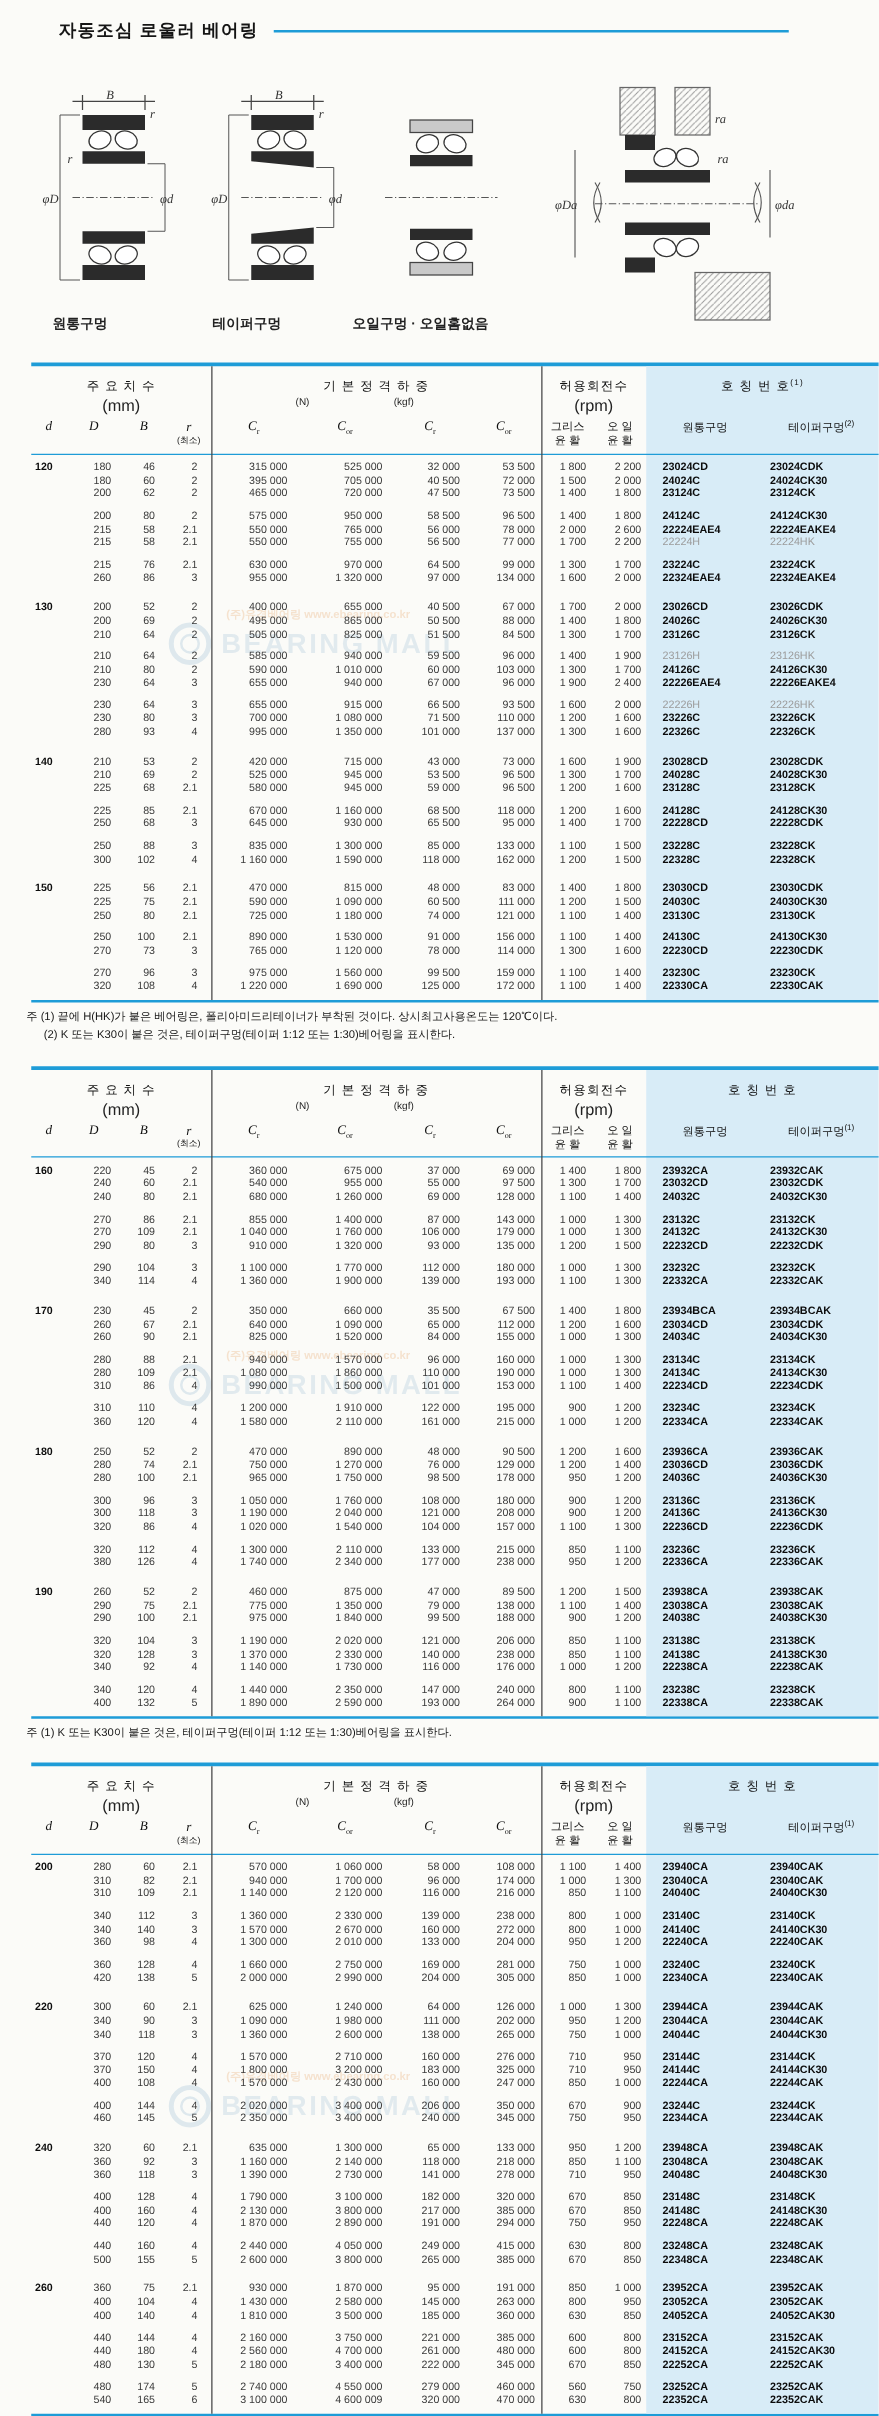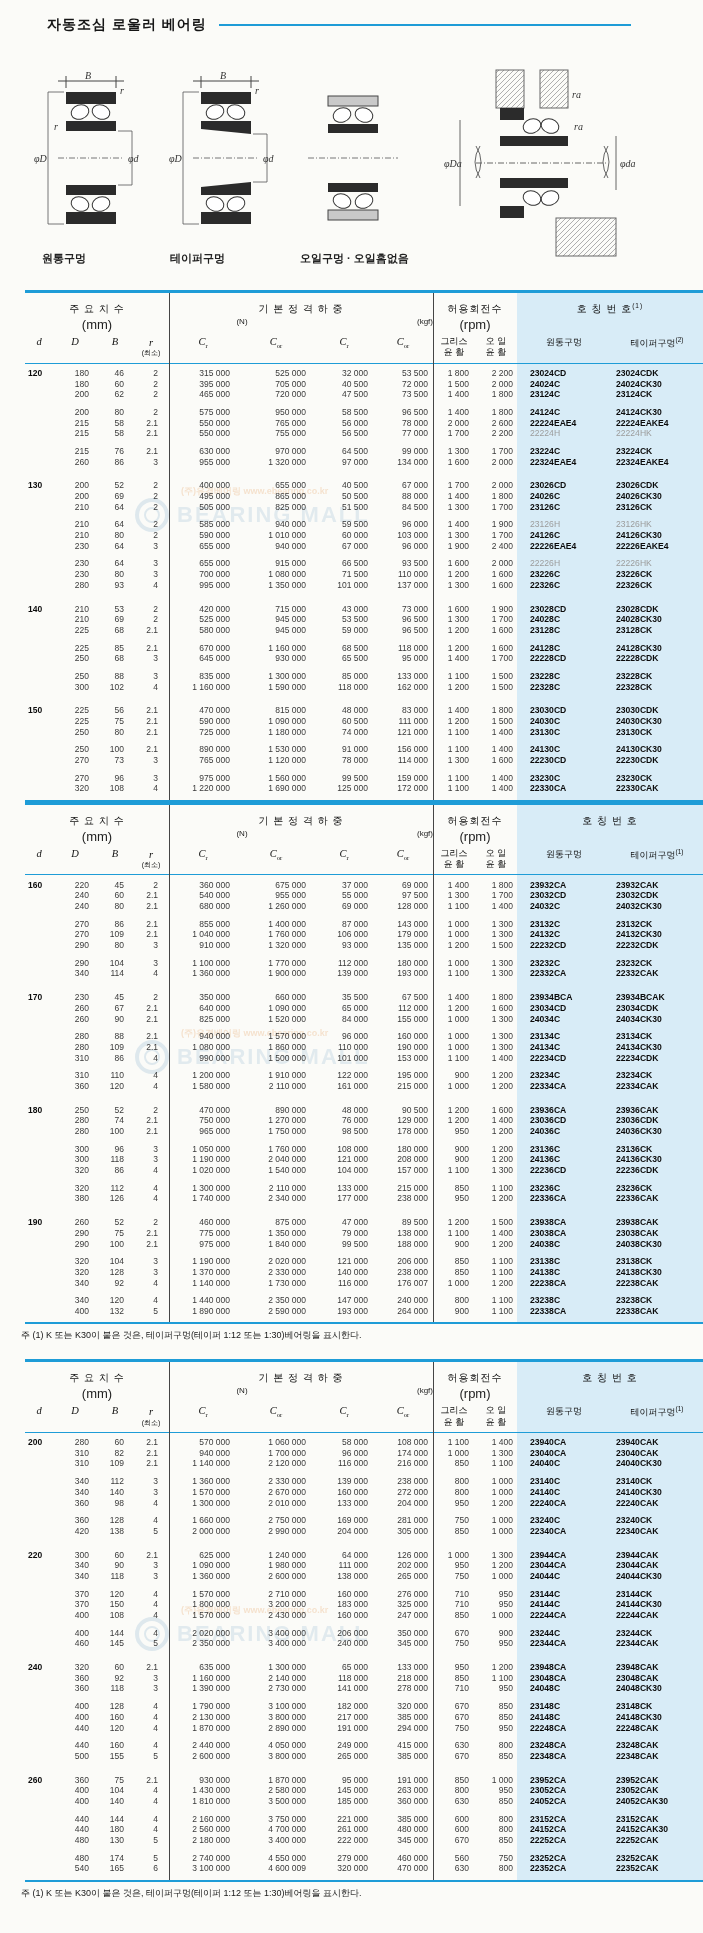--- a/index.html
+++ b/index.html
@@ -10,39 +10,39 @@
   
   .hdr{display:flex;align-items:center;gap:12px;padding:16px 72px 0 47px}
   .title{font-size:14px;font-weight:bold;letter-spacing:1px;white-space:nowrap;color:#151515}
   .rule{flex:1;height:2px;background:var(--acc)}
 
   
   .diagrams{position:relative;height:236px}
   .fig{position:absolute;top:34px}
   #fig0{left:28px}#fig1{left:163px}#fig2{left:298px}#fig3{left:436px}
   .diag-label{position:absolute;bottom:4px;font-size:11px;font-weight:bold;color:#222;white-space:nowrap}
-  #dl0{left:42px}#dl1{left:170px}#dl2{left:300px}
+  #dl0{left:42px}#dl1{left:170px}#dl2{left:282px}
   svg text{font-family:"Liberation Serif",serif;font-style:italic;font-size:10px;fill:#333}
 
   
   .tsec{margin-left:25px;width:678px}
   #sec0{margin-top:20px}
   .tbl{position:relative;border-top:3px solid var(--acc);border-bottom:2px solid var(--acc)}
   .bluebg{position:absolute;left:492px;right:0;top:0;bottom:0;background:var(--blue-bg)}
   .vline{position:absolute;top:0;bottom:0;width:1px;background:#454545;z-index:2}
   .v1{left:144px}.v2{left:408px}
   .thead{position:relative;z-index:1;border-bottom:1px solid var(--acc);padding:9px 0 4px}
   .grow,.colrow,.row{display:flex}
   .gc{text-align:center}
   .gw0{width:144px}.gw1{width:264px}.gw2{width:84px}.gw3{width:186px}
   .g-title{font-size:10px;color:#101010;letter-spacing:1px}
   .g-unit{font-size:13px;color:#222;margin-top:1px}
   .unitrow{display:flex;margin-top:1px}
   .un{width:146px;text-align:center;font-size:8px}
-  .ukgf{width:118px;text-align:right;font-size:8px}
+  .ukgf{width:118px;text-align:left;font-size:8px}
   .colrow{margin-top:4px;align-items:flex-start}
   .hc{font-size:9px;text-align:center;color:#101010}
   .ser{font-family:"Liberation Serif",serif;font-style:italic;font-size:10.5px}
   .hc sub{font-size:6.5px;font-style:normal}
   sup.s{font-size:6.5px}
   .two{line-height:1.25}
   .min{font-size:7px;font-style:normal;display:block}
   .h0{width:28px}.h1{width:44px}.h2{width:36px}.h3{width:36px}
   .h4{width:68px}.h5{width:78px}.h6{width:58px}.h7{width:60px}
   .h8{width:42px}.h9{width:42px}.h10{width:94px}.h11{width:92px}
@@ -687,20 +687,24 @@
           <div class="cell c5">1 690 000</div>
           <div class="cell c6">125 000</div>
           <div class="cell c7">172 000</div>
           <div class="cell c8">1 100</div>
           <div class="cell c9">1 400</div>
           <div class="cell c10">22330CA</div>
           <div class="cell c11">22330CAK</div>
         </div>
       </div>
     </div>
+    <div class="note">
+      <div>주 (1) 끝에 H(HK)가 붙은 베어링은, 폴리아미드리테이너가 부착된 것이다. 상시최고사용온도는 120℃이다.</div>
+      <div class="l2">(2) K 또는 K30이 붙은 것은, 테이퍼구멍(테이퍼 1:12 또는 1:30)베어링을 표시한다.</div>
+    </div>
   </section>
 <section class="tsec" id="sec1">
     <div class="tbl">
       <div class="bluebg"></div>
       <div class="vline v1"></div>
       <div class="vline v2"></div>
       <div class="wm" style="left: 110px; top: 235px;">
         <div class="wmc"></div>
         <div class="wmt1">BEARING MALL</div>
         <div class="wmt2">(주)유경베어링 www.ebearing.co.kr</div>
@@ -1165,21 +1169,21 @@
           <div class="cell c11">24138CK30</div>
         </div>
         <div class="row">
           <div class="cell c0"></div>
           <div class="cell c1">340</div>
           <div class="cell c2">92</div>
           <div class="cell c3">4</div>
           <div class="cell c4">1 140 000</div>
           <div class="cell c5">1 730 000</div>
           <div class="cell c6">116 000</div>
-          <div class="cell c7">176 007</div>
+          <div class="cell c7">176 000</div>
           <div class="cell c8">1 000</div>
           <div class="cell c9">1 200</div>
           <div class="cell c10">22238CA</div>
           <div class="cell c11">22238CAK</div>
         </div>
         <div class="sp7"></div>
         <div class="row">
           <div class="cell c0"></div>
           <div class="cell c1">340</div>
           <div class="cell c2">120</div>

